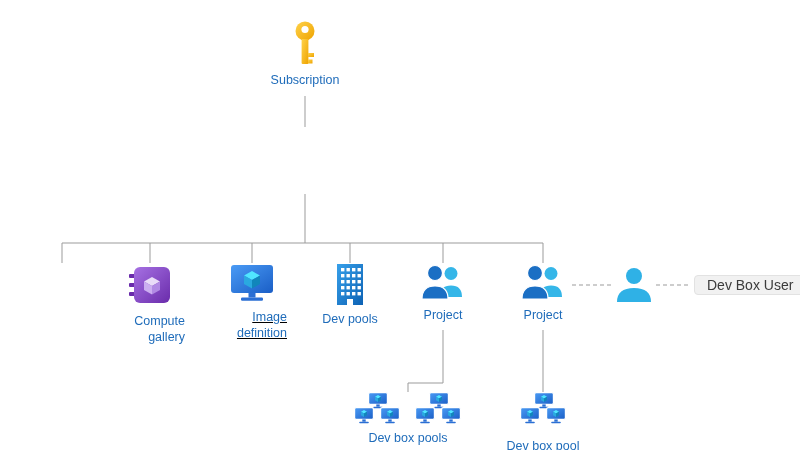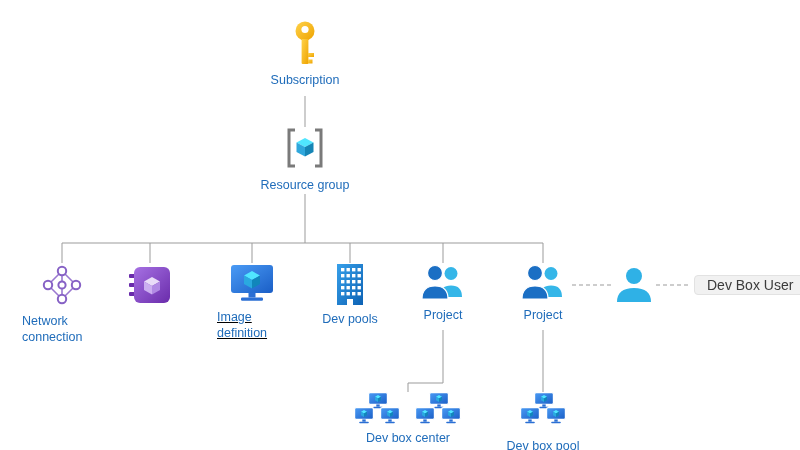--- a/index.html
+++ b/index.html
@@ -1,20 +1,20 @@
 <!DOCTYPE html>
 <html><head>
 <meta charset="utf-8">
 <style>
   * { margin:0; padding:0; box-sizing:border-box; }
   html,body { background:#ffffff; font-family:"Liberation Sans", sans-serif; }
   .canvas { position:relative; width:800px; height:450px; background:#ffffff; overflow:hidden; }
   .lines { position:absolute; left:0; top:0; width:800px; height:450px; }
   .node { position:absolute; display:flex; flex-direction:column; align-items:center; }
-  .node .label { margin-top:6px; font-size:12.5px; line-height:1.28; color:#1f6cba; text-align:left; }
+  .node .label { margin-top:6px; font-size:12.5px; line-height:1.28; color:#1f6cba; text-align:right; }
   .icon { display:block; line-height:0; }
   .badge { position:absolute; display:flex; align-items:center; justify-content:center;
            background:#f1f1f1; border:1px solid #e2e2e2; border-radius:4px;
            font-size:14px; color:#3b3b3b; height:20px; padding:0 12px; white-space:nowrap; }
 </style>
 </head>
 <body>
 
 <div class="canvas">
 
@@ -70,69 +70,37 @@
         <circle cx="17" cy="11" r="9.5" fill="url(#gGold)"></circle>
         <circle cx="17" cy="9.5" r="3.6" fill="#ffffff"></circle>
         <rect x="13.6" y="19" width="6.8" height="25" rx="1" fill="url(#gGold)"></rect>
         <rect x="20" y="33" width="6" height="4" fill="url(#gGold)"></rect>
         <rect x="20" y="39.5" width="4.5" height="4" fill="url(#gGold)"></rect>
       </svg>
     </span>
     <span class="label">Subscription</span>
   </div>
 
-  <div class="node" style="left:250px; top:125px; width:110px;">
-    <span class="icon">
-      <svg width="44" height="46" viewBox="0 0 44 46">
-        <path d="M12 5 H6 V41 H12" fill="none" stroke="#7a7a7a" stroke-width="3"></path>
-        <path d="M32 5 H38 V41 H32" fill="none" stroke="#7a7a7a" stroke-width="3"></path>
-        <polygon points="22,13 30.5,17.5 22,22 13.5,17.5" fill="#50e6ff"></polygon>
-        <polygon points="13.5,17.5 22,22 22,31.5 13.5,27" fill="#2fa7dc"></polygon>
-        <polygon points="30.5,17.5 22,22 22,31.5 30.5,27" fill="#1585b5"></polygon>
-      </svg>
-    </span>
-    <span class="label">Resource group</span>
-  </div>
-
-  <div class="node" style="left:22px; top:263px; width:80px;">
-    <span class="icon">
-      <svg width="44" height="44" viewBox="0 0 44 44">
-        <g stroke="#9a79d1" stroke-width="1.6">
-          <line x1="22" y1="8" x2="8" y2="22"></line>
-          <line x1="22" y1="8" x2="36" y2="22"></line>
-          <line x1="8" y1="22" x2="22" y2="36"></line>
-          <line x1="36" y1="22" x2="22" y2="36"></line>
-          <line x1="22" y1="8" x2="22" y2="36"></line>
-        </g>
-        <g fill="#ffffff" stroke="#8661c5" stroke-width="2">
-          <circle cx="22" cy="8" r="4.2"></circle>
-          <circle cx="8" cy="22" r="4.2"></circle>
-          <circle cx="36" cy="22" r="4.2"></circle>
-          <circle cx="22" cy="36" r="4.2"></circle>
-          <circle cx="22" cy="22" r="3.6"></circle>
-        </g>
-      </svg>
-    </span>
-    <span class="label">Network connection</span>
-  </div>
+
 
   <div class="node" style="left:115px; top:263px; width:70px;">
     <span class="icon">
       <svg width="44" height="44" viewBox="0 0 44 44">
         <g fill="#6a2cab">
           <rect x="1" y="11" width="6" height="4" rx="1"></rect>
           <rect x="1" y="20" width="6" height="4" rx="1"></rect>
           <rect x="1" y="29" width="6" height="4" rx="1"></rect>
         </g>
         <rect x="6" y="4" width="36" height="36" rx="6" fill="url(#gPurple)"></rect>
         <polygon points="24,14 32,18.5 24,23 16,18.5" fill="#e9dcf8"></polygon>
         <polygon points="16,18.5 24,23 24,31.5 16,27" fill="#cbaef0"></polygon>
         <polygon points="32,18.5 24,23 24,31.5 32,27" fill="#b18ae4"></polygon>
       </svg>
     </span>
+    <span class="label">Compute gallery</span>
   </div>
 
   <div class="node" style="left:217px; top:263px; width:70px;text-decoration:underline;">
     <span class="icon">
       <svg width="48" height="40" viewBox="0 0 48 40">
         <rect x="3" y="2" width="42" height="28" rx="3" fill="url(#gScreen)"></rect>
         <polygon points="24,8 32,12.5 24,17 16,12.5" fill="#50e6ff"></polygon>
         <polygon points="16,12.5 24,17 24,25.5 16,21" fill="#2aa9e0"></polygon>
         <polygon points="32,12.5 24,17 24,25.5 32,21" fill="#1186bb"></polygon>
         <rect x="20.5" y="30" width="7" height="4.5" fill="#2b6fd4"></rect>
@@ -234,19 +202,19 @@
     <span class="icon">
       <svg width="50" height="33" viewBox="0 0 50 33">
         <use href="#minimon" x="15" y="0" width="20" height="17"></use>
         <use href="#minimon" x="1" y="15" width="20" height="17"></use>
         <use href="#minimon" x="27" y="15" width="20" height="17"></use>
       </svg>
     </span>
   </div>
 
   <div class="node" style="left:338px; top:430px; width:140px;">
-    <span class="label" style="margin-top:0;">Dev box center</span>
+    <span class="label" style="margin-top:0;">Dev box pools</span>
   </div>
   <div class="node" style="left:473px; top:430px; width:140px;">
     <span class="label" style="margin-top:8px;">Dev box pool</span>
   </div>
 
 </div>
 
 </body></html>

